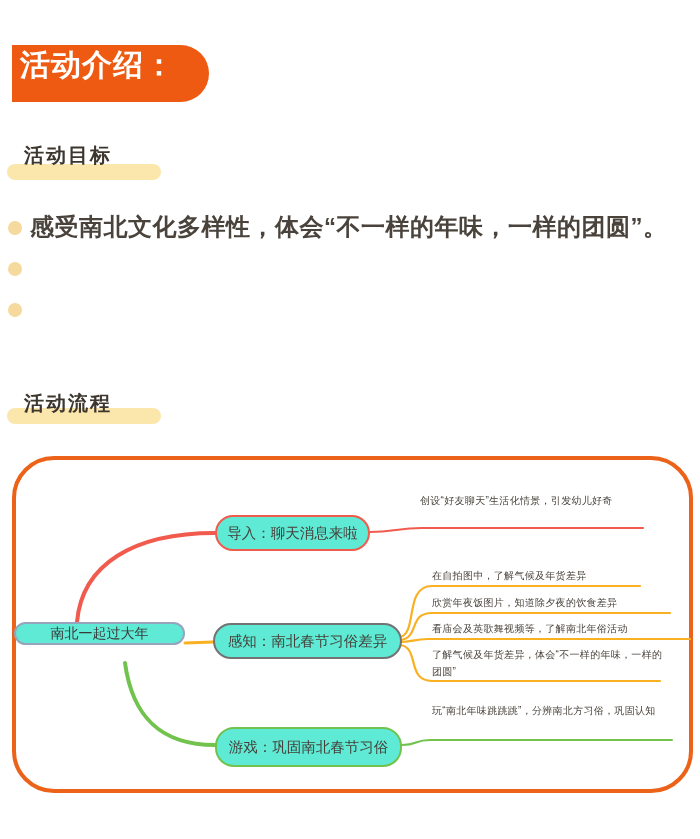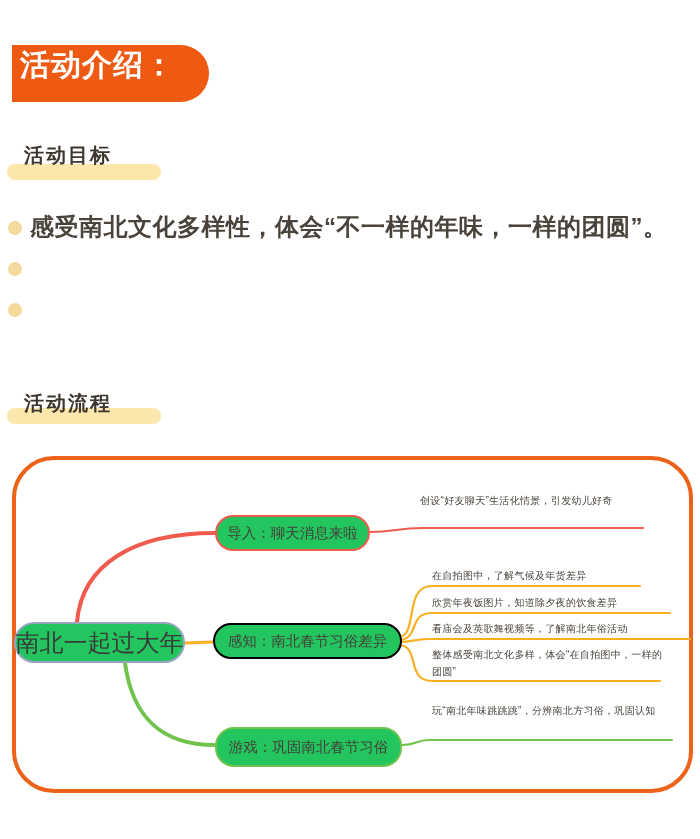--- a/index.html
+++ b/index.html
@@ -40,29 +40,29 @@
   .g1{top:214px;} .g2{top:255px;} .g3{top:296px;}
   
   .mindmap{
     position:absolute;left:12px;top:456px;width:681px;height:337px;
     border:4px solid #EC6219;border-radius:42px;box-sizing:border-box;background:#ffffff;
   }
   .mm-layer{position:absolute;left:-4px;top:-4px;width:681px;height:337px;}
   .mm-canvas{position:absolute;left:0;top:0;}
   .node{
     position:absolute;display:flex;align-items:center;justify-content:center;
-    background:#22c55e;box-sizing:border-box;white-space:nowrap;border-radius:19px;
+    background:#5eead4;box-sizing:border-box;white-space:nowrap;border-radius:19px;
     font-size:14.5px;color:#45403A;z-index:2;font-family:Liberation Serif, serif;
   }
   .node-root{
-    left:2px;top:166px;width:171px;height:41px;border:2.5px solid #96A4BE;
-    border-radius:21px;font-size:24px;color:#3A3A3A;font-weight:500;
+    left:2px;top:166px;width:171px;height:23px;border:2.5px solid #96A4BE;
+    border-radius:21px;font-size:14px;color:#3A3A3A;font-weight:500;
   }
   .node-intro{left:203px;top:59px;width:155px;height:36px;border:2px solid #F15B4E;}
-  .node-sense{left:201px;top:167px;width:189px;height:36px;border:2px solid #000000;}
+  .node-sense{left:201px;top:167px;width:189px;height:36px;border:2px solid #737373;}
   .node-game{left:203px;top:271px;width:187px;height:40px;border:2px solid #72C24E;}
   .leaf{
     position:absolute;font-size:10px;line-height:17px;color:#4A443D;
     letter-spacing:0.3px;z-index:2;
   }
   .leaf-intro{left:408px;top:36px;width:258px;}
   .leaf-s1{left:420px;top:111px;width:272px;white-space:nowrap;}
   .leaf-s2{left:420px;top:138px;width:272px;white-space:nowrap;}
   .leaf-s3{left:420px;top:164px;width:272px;white-space:nowrap;}
   .leaf-s4{left:420px;top:190px;width:236px;}
@@ -108,21 +108,21 @@
 
       <div class="node node-root">南北一起过大年</div>
 
       <div class="node node-intro">导入：聊天消息来啦</div>
       <div class="leaf leaf-intro">创设“好友聊天”生活化情景，引发幼儿好奇</div>
 
       <div class="node node-sense">感知：南北春节习俗差异</div>
       <div class="leaf leaf-s1">在自拍图中，了解气候及年货差异</div>
       <div class="leaf leaf-s2">欣赏年夜饭图片，知道除夕夜的饮食差异</div>
       <div class="leaf leaf-s3">看庙会及英歌舞视频等，了解南北年俗活动</div>
-      <div class="leaf leaf-s4">整体感受南北文化多样，体会“在自拍图中，一样的团圆”</div>
+      <div class="leaf leaf-s4">了解气候及年货差异，体会“不一样的年味，一样的团圆”</div>
 
       <div class="node node-game">游戏：巩固南北春节习俗</div>
       <div class="leaf leaf-game">玩“南北年味跳跳跳”，分辨南北方习俗，巩固认知</div>
 
     </div>
   </div>
 
 </div>
 
 </body></html>

